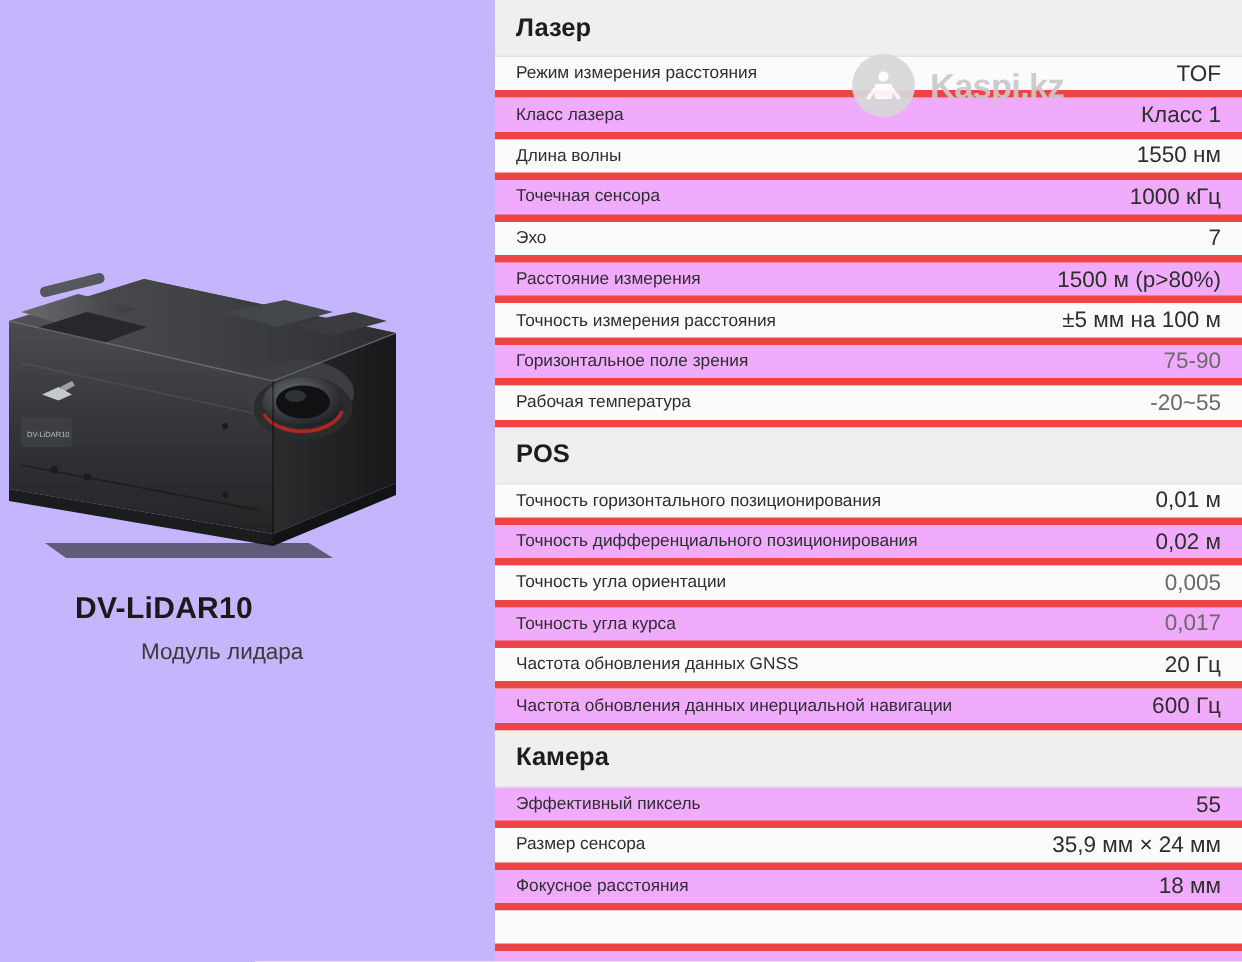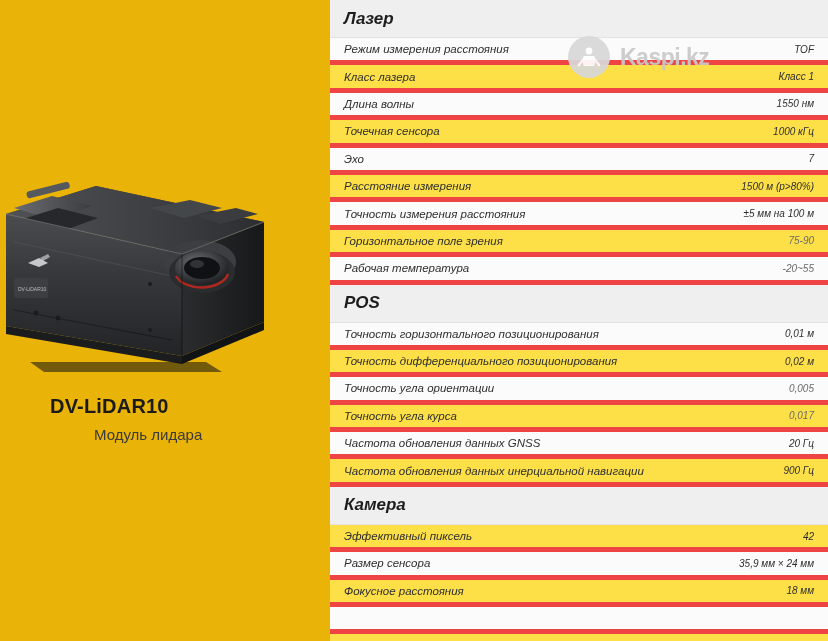--- a/index.html
+++ b/index.html
@@ -15,21 +15,21 @@
     width: 828px;
     height: 641px;
     background: #ffffff;
   }
 
   
   #left-panel {
     position: absolute;
     left: 0; top: 0;
     width: 330px; height: 641px;
-    background: #eab308;
+    background: #c4b5fd;
   }
   #product-image {
     position: absolute;
     left: 0; top: 150px;
     width: 310px; height: 230px;
   }
   #product-title {
     position: absolute;
     left: 50px; top: 395px;
     font-size: 20px;
@@ -44,22 +44,21 @@
     color: #3a3a3a;
     margin-left: 44px;
   }
 
   
   #spec-table {
     position: absolute;
     left: 330px; top: 0;
     width: 498px;
     height: 641px;
-    background: #fde047;
-    font-style: italic;
+    background: #f0abfc;
   }
   .section-header {
     height: 38px;
     background: #efefef;
     display: flex;
     align-items: center;
     padding: 0 14px 0 14px;
     border-bottom: 1px solid #e2e2e2;
   }
   .section-header .section-title {
@@ -75,21 +74,21 @@
     padding: 0 14px;
     border-bottom: 5px solid #ef4444;
   }
   .spec-row:nth-child(even) { background: #fbfbfb; }
   .spec-row .label {
     font-size: 11.5px;
     color: #2e2e2e;
     white-space: nowrap;
   }
   .spec-row .value {
-    font-size: 10px;
+    font-size: 15px;
     color: #2e2e2e;
     text-align: center;
     white-space: nowrap;
     padding-left: 10px;
   }
   .value.muted { color: #6a6a6a; }
 
   
   #watermark {
     position: absolute;
@@ -256,28 +255,28 @@
       <div class="spec-row">
         <span class="label">Точность угла курса</span>
         <span class="value muted">0,017</span>
       </div>
       <div class="spec-row">
         <span class="label">Частота обновления данных GNSS</span>
         <span class="value">20 Гц</span>
       </div>
       <div class="spec-row">
         <span class="label">Частота обновления данных инерциальной навигации</span>
-        <span class="value">900 Гц</span>
+        <span class="value">600 Гц</span>
       </div>
       <div class="section-header">
         <span class="section-title">Камера</span>
       </div>
       <div class="spec-row">
         <span class="label">Эффективный пиксель</span>
-        <span class="value">42</span>
+        <span class="value">55</span>
       </div>
       <div class="spec-row">
         <span class="label">Размер сенсора</span>
         <span class="value">35,9 мм × 24 мм</span>
       </div>
       <div class="spec-row">
         <span class="label">Фокусное расстояния</span>
         <span class="value">18 мм</span>
       </div>
       <div class="spec-row"></div>

